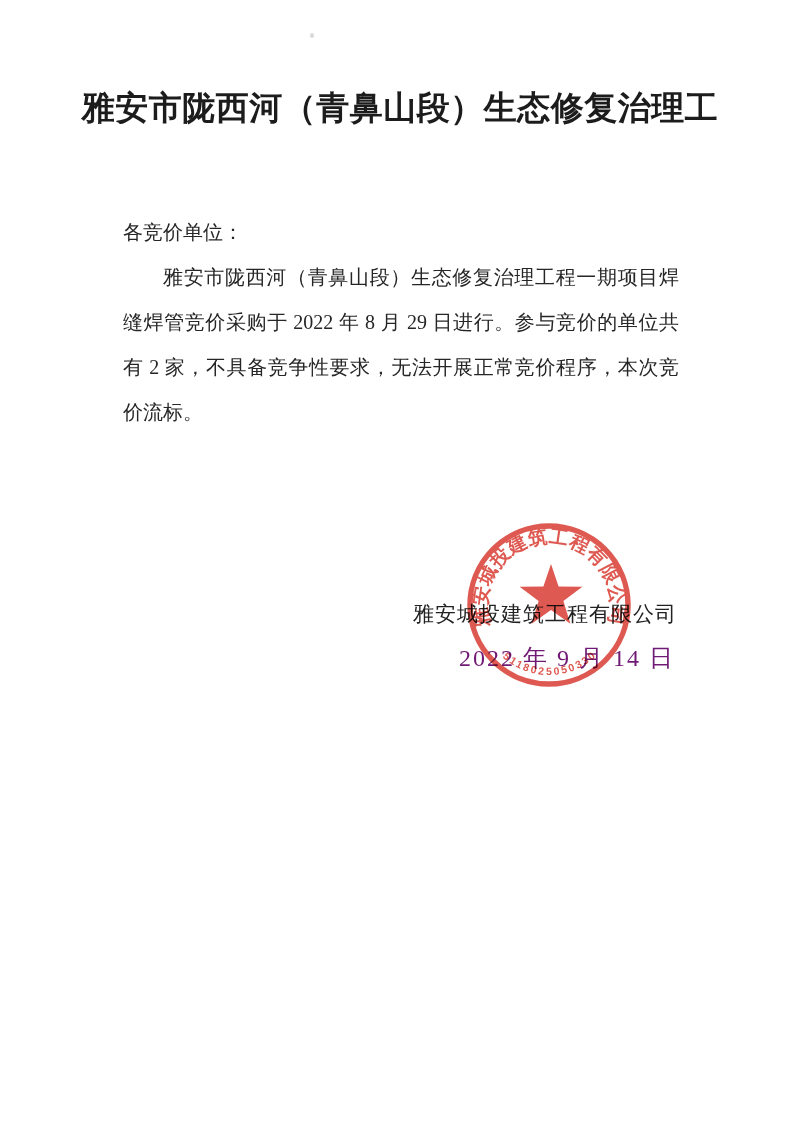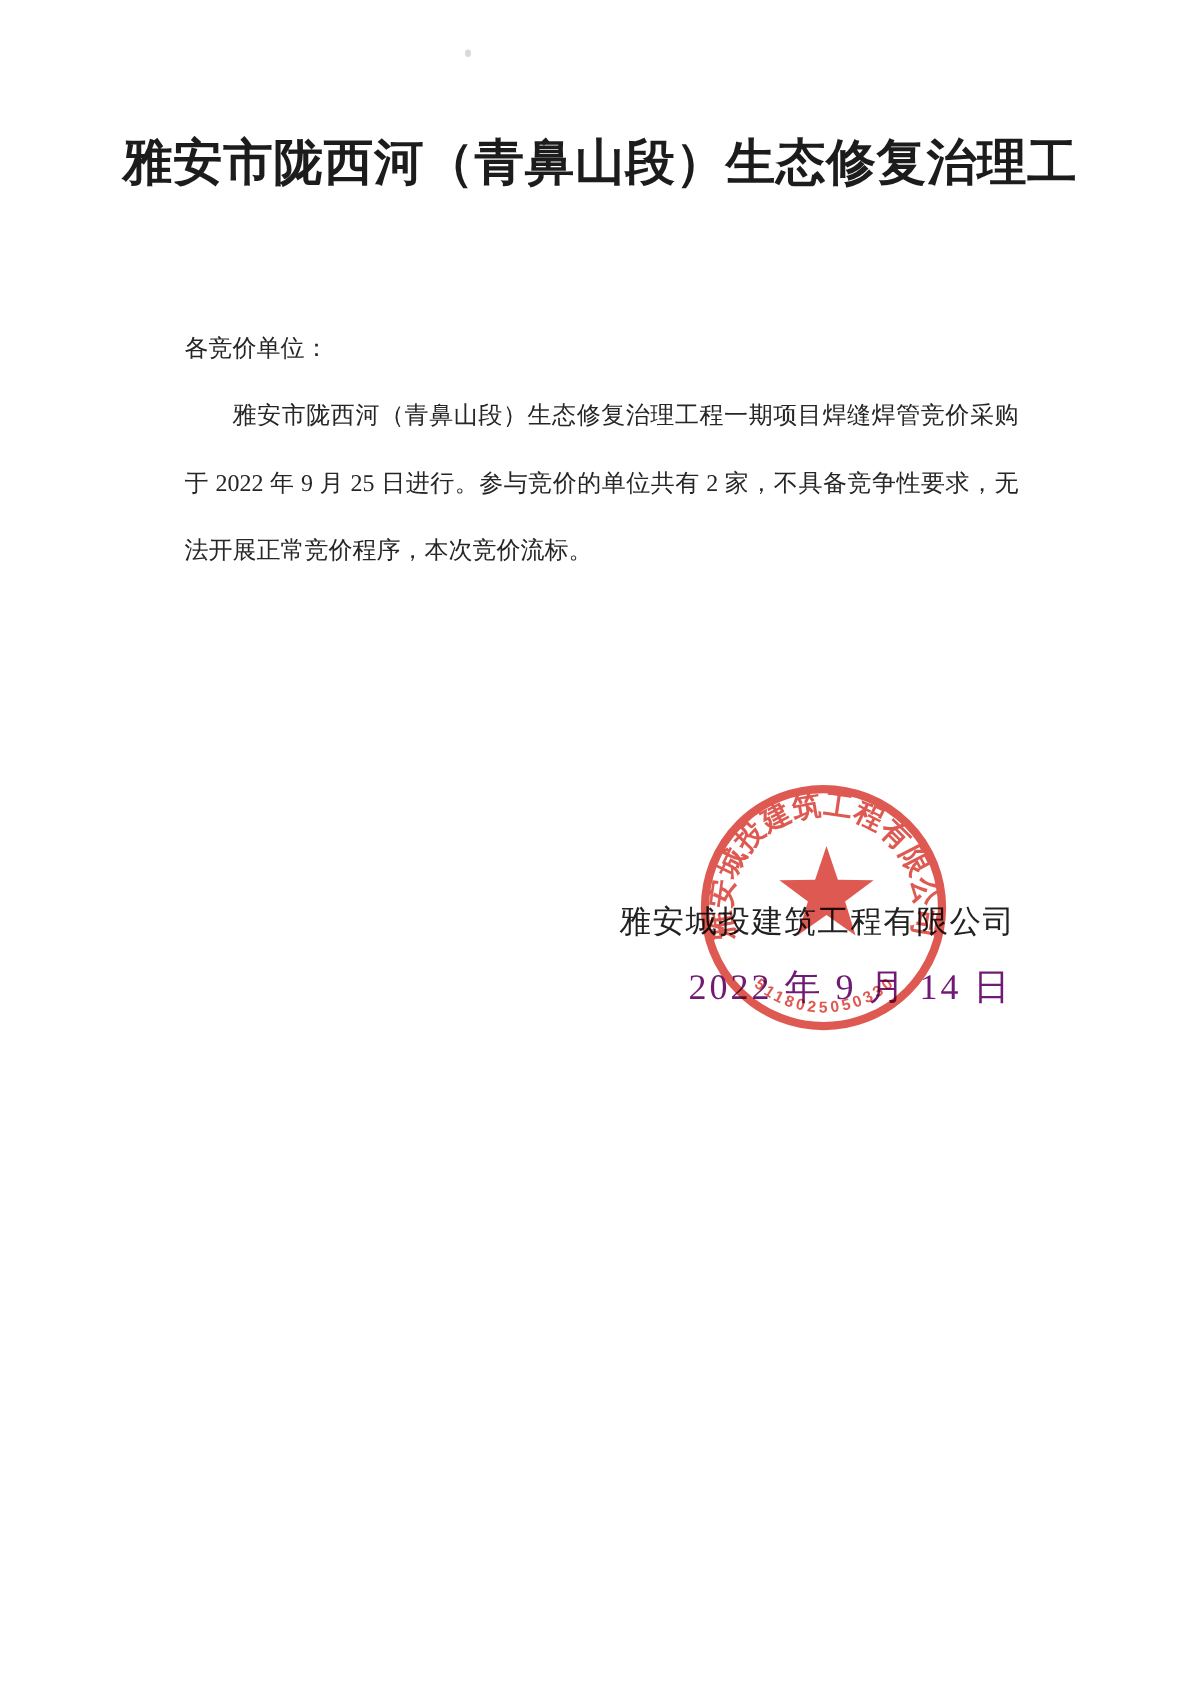--- a/index.html
+++ b/index.html
@@ -29,21 +29,21 @@
     font-weight: 700;
     font-size: 33px;
     line-height: 44px;
     letter-spacing: 0.5px;
     color: #1c1c1c;
   }
   .title-line { display: block; }
   .body-text {
     position: absolute;
     top: 210px; left: 123px; right: 121px;
-    font-size: 16px;
+    font-size: 20px;
     line-height: 45px;
     text-align: justify;
     color: #262626;
   }
   .body-text p { margin: 0; }
   .para { text-indent: 2em; }
   .sig-company {
     position: absolute;
     top: 600px; right: 123px;
     font-size: 21px;
@@ -79,21 +79,21 @@
 <div class="page">
 
   <div class="speck"></div>
 
   <h1 class="title">
     <span class="title-line">雅安市陇西河（青鼻山段）生态修复治理工</span>
   </h1>
 
   <div class="body-text">
     <p class="salutation">各竞价单位：</p>
-    <p class="para">雅安市陇西河（青鼻山段）生态修复治理工程一期项目焊缝焊管竞价采购于 2022 年 9 月 25 日进行。参与竞价的单位共有 2 家，不具备竞争性要求，无法开展正常竞价程序，本次竞价流标。</p>
+    <p class="para">雅安市陇西河（青鼻山段）生态修复治理工程一期项目焊缝焊管竞价采购于 2022 年 8 月 29 日进行。参与竞价的单位共有 2 家，不具备竞争性要求，无法开展正常竞价程序，本次竞价流标。</p>
   </div>
 
   <div class="sig-company">雅安城投建筑工程有限公司</div>
   <div class="sig-date">2022 年 9 月 14 日</div>
 
   <svg class="stamp" viewBox="0 0 200 200" aria-hidden="true">
     <defs>
       <path id="arcTop" d="M 41.7 121.2 A 62 62 0 1 1 158.3 121.2" fill="none"></path>
       <path id="arcBottom" d="M 50.5 149.5 A 70 70 0 0 0 149.5 149.5" fill="none"></path>
     </defs>

